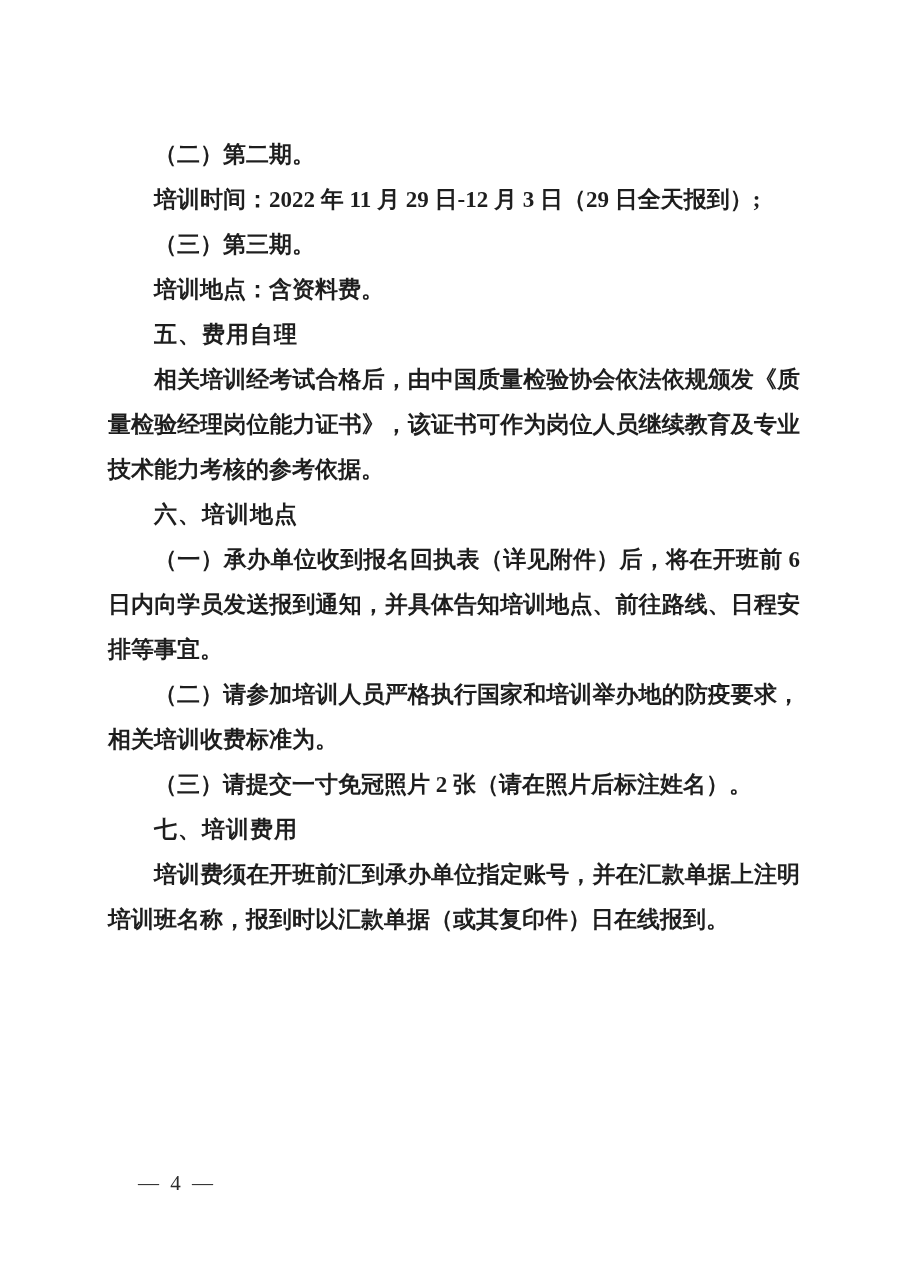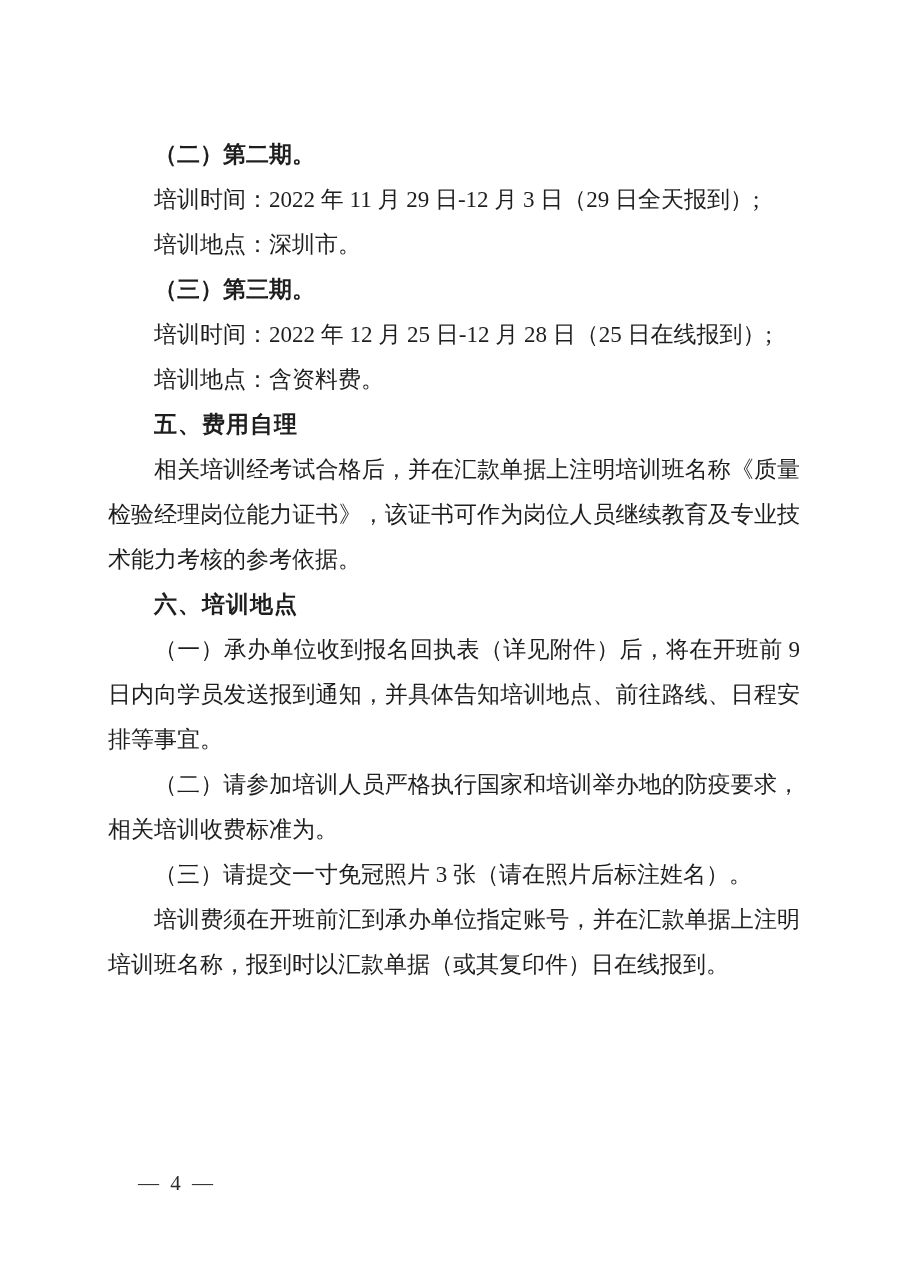--- a/index.html
+++ b/index.html
@@ -25,20 +25,21 @@
   .content p {
     margin: 0;
     font-size: 23px;
     line-height: 45px;
     text-indent: 2em;
     text-align: justify;
     word-break: break-all;
     overflow-wrap: anywhere;
     color: #1e1e1e;
     font-family: "Liberation Serif", serif;
+    font-weight: bold;
   }
   .content p.sub-heading {
     font-weight: bold;
     font-family: "Liberation Serif", serif;
   }
   .content p.section-heading {
     font-weight: bold;
     font-family: "Liberation Sans", sans-serif;
     letter-spacing: 1px;
   }
@@ -53,26 +54,25 @@
     font-family: "Liberation Serif", serif;
   }
 </style>
 </head>
 <body>
 
 <div class="page">
   <div class="content">
     <p class="sub-heading">（二）第二期。</p>
     <p class="body">培训时间：2022 年 11 月 29 日-12 月 3 日（29 日全天报到）;</p>
-    <p class="body">培训地点：深圳市。</p>
     <p class="sub-heading">（三）第三期。</p>
-    <p class="body">培训时间：2022 年 12 月 25 日-12 月 28 日（25 日在线报到）;</p>
     <p class="body">培训地点：含资料费。</p>
     <p class="section-heading">五、费用自理</p>
-    <p class="body">相关培训经考试合格后，并在汇款单据上注明培训班名称《质量检验经理岗位能力证书》，该证书可作为岗位人员继续教育及专业技术能力考核的参考依据。</p>
+    <p class="body">相关培训经考试合格后，由中国质量检验协会依法依规颁发《质量检验经理岗位能力证书》，该证书可作为岗位人员继续教育及专业技术能力考核的参考依据。</p>
     <p class="section-heading">六、培训地点</p>
-    <p class="body">（一）承办单位收到报名回执表（详见附件）后，将在开班前 9 日内向学员发送报到通知，并具体告知培训地点、前往路线、日程安排等事宜。</p>
+    <p class="body">（一）承办单位收到报名回执表（详见附件）后，将在开班前 6 日内向学员发送报到通知，并具体告知培训地点、前往路线、日程安排等事宜。</p>
     <p class="body">（二）请参加培训人员严格执行国家和培训举办地的防疫要求，相关培训收费标准为。</p>
-    <p class="body">（三）请提交一寸免冠照片 3 张（请在照片后标注姓名）。</p>
+    <p class="body">（三）请提交一寸免冠照片 2 张（请在照片后标注姓名）。</p>
+    <p class="section-heading">七、培训费用</p>
     <p class="body">培训费须在开班前汇到承办单位指定账号，并在汇款单据上注明培训班名称，报到时以汇款单据（或其复印件）日在线报到。</p>
   </div>
   <div class="footer">— 4 —</div>
 </div>
 
 </body></html>

